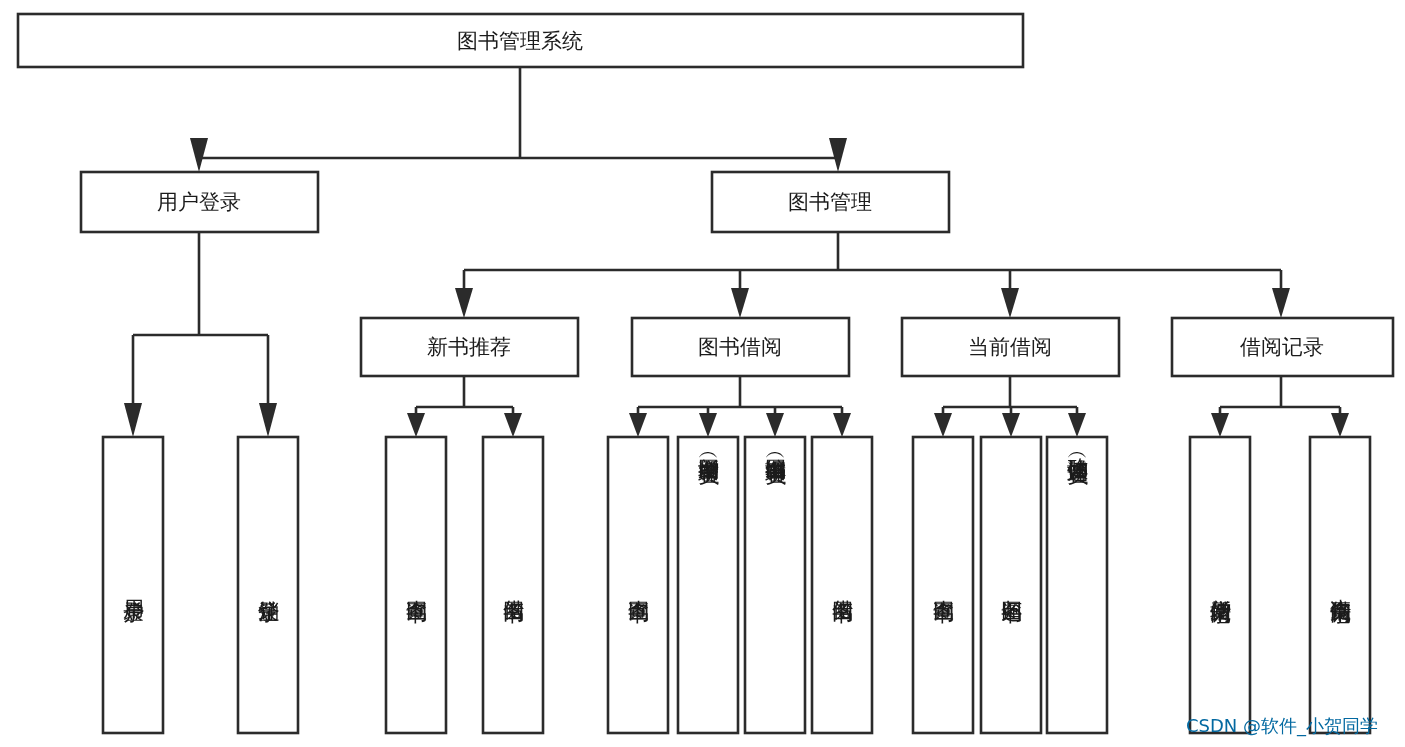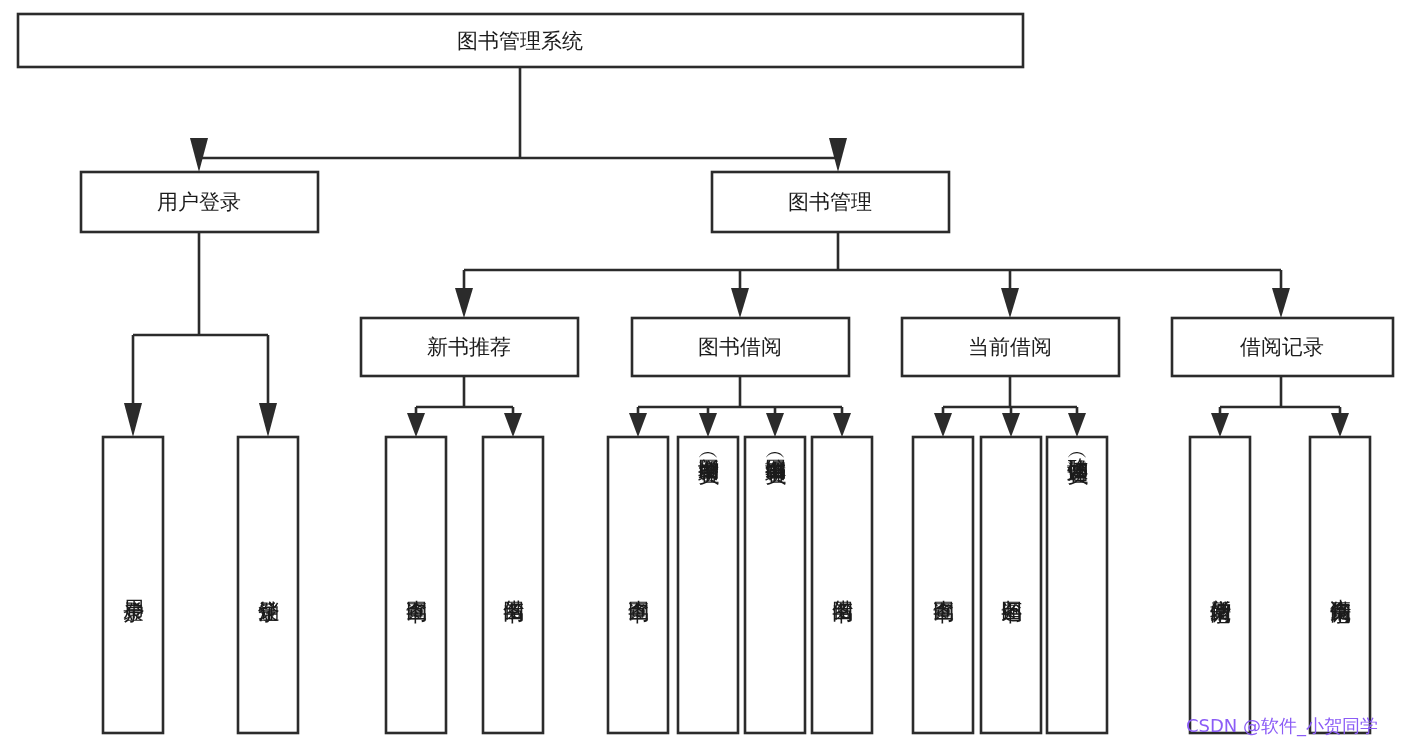--- a/index.html
+++ b/index.html
@@ -27,21 +27,21 @@
     text-orientation:upright;
     text-align:center;
     display:flex;align-items:center;justify-content:center;
     pointer-events:none;
     letter-spacing:1px;
   }
   .vert-label.top-aligned{justify-content:flex-start;}
   .watermark{
     position:absolute;
     font-family:"DejaVu Sans","Liberation Sans",sans-serif;
-    font-size:18px;color:#8b5cf6;white-space:nowrap;
+    font-size:18px;color:#0369a1;white-space:nowrap;
     left:1186px;top:714px;
   }
 </style>
 </head>
 <body>
 
 <div id="diagram-root">
 
   <svg id="diagram-svg" viewBox="0 0 1405 747">
     <defs>

